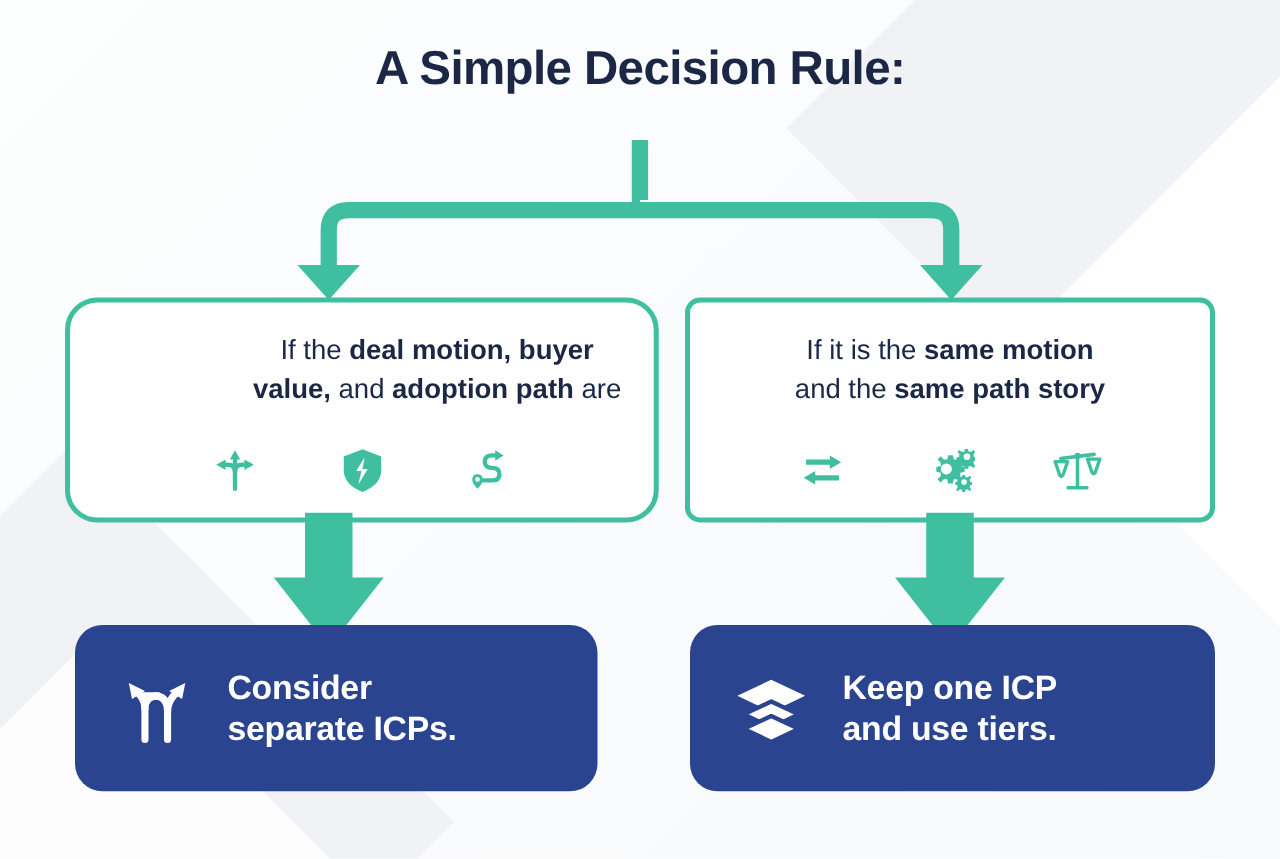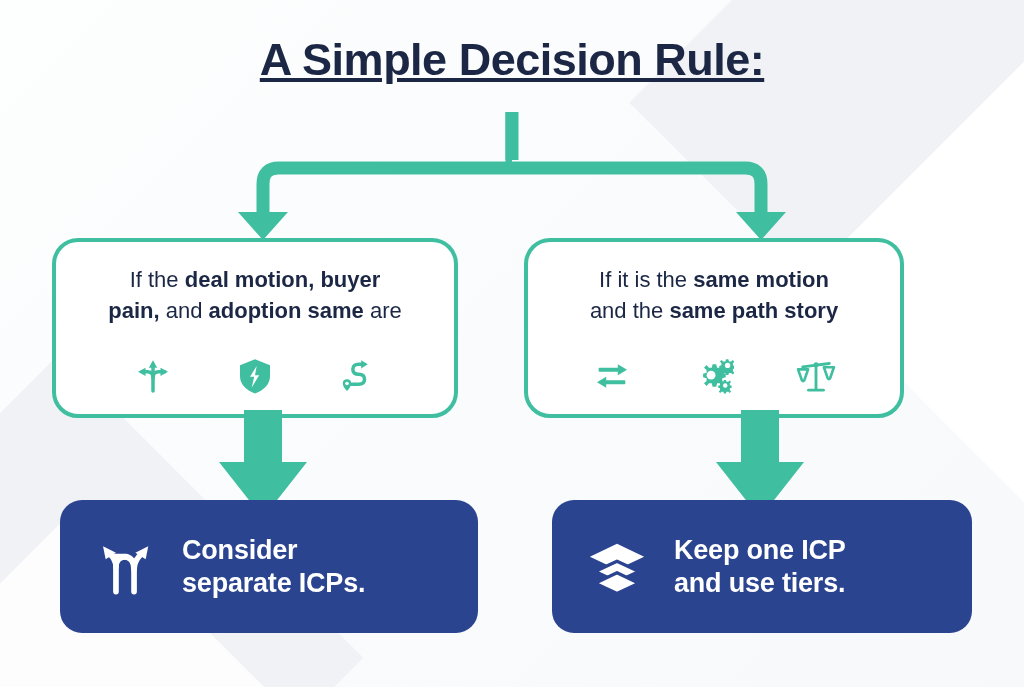--- a/index.html
+++ b/index.html
@@ -67,25 +67,24 @@
     opacity: 0.55;
   }
 
   
   #title {
     position: absolute;
     top: 34px;
     left: 0;
     width: 1024px;
     text-align: center;
-    font-size: 45px;
+    font-size: 38px;
     font-weight: bold;
     letter-spacing: -0.5px;
     color: #1b2744;
-    text-decoration: underline;
   }
 
   
   #connector {
     position: absolute;
     top: 112px;
     left: 0;
     width: 1024px;
     height: 130px;
   }
@@ -98,22 +97,22 @@
     background: #ffffff;
     border: 4px solid #3fbfa0;
     border-radius: 26px;
     box-sizing: border-box;
     display: flex;
     flex-direction: column;
     align-items: center;
     justify-content: flex-start;
     padding-top: 22px;
   }
-  #decision-left  { left: 52px;  width: 406px; }
-  #decision-right { left: 524px; width: 380px; }
+  #decision-left  { left: 52px;  width: 475px; align-items: flex-end; }
+  #decision-right { left: 548px; width: 424px; border-radius: 12px; }
 
   .decision-text {
     font-size: 22px;
     line-height: 1.42;
     color: #1b2744;
     text-align: center;
     padding: 0 26px;
   }
   .decision-text b { font-weight: bold; }
 
@@ -184,21 +183,21 @@
     <path d="M 505.5 0 L 505.5 50 Q 505.5 56 512 56 L 518.5 56 Q 512 56 512 50 L 512 0 Z" fill="#3fbfa0"></path>
 
     <polygon points="263,128 238,100 288,100" fill="#3fbfa0"></polygon>
 
     <polygon points="761,128 736,100 786,100" fill="#3fbfa0"></polygon>
   </svg>
 
   <div id="decision-left" class="decision-box">
     <div class="decision-text">
       <span>If the </span><b>deal motion, buyer</b><br>
-      <b>pain,</b><span> and </span><b>adoption same</b><span> are</span><br>
+      <b>value,</b><span> and </span><b>adoption path</b><span> are</span><br>
     </div>
 
     <div class="icon-row">
 
       <svg class="mini-icon" viewBox="0 0 48 48">
         <g fill="none" stroke="#3fbfa0" stroke-width="4.2" stroke-linecap="round" stroke-linejoin="round">
           <path d="M24 42 L24 26 Q24 19 31 19 L38 19"></path>
           <path d="M24 26 Q24 19 17 19 L11 19"></path>
           <path d="M24 26 L24 10"></path>
         </g>

